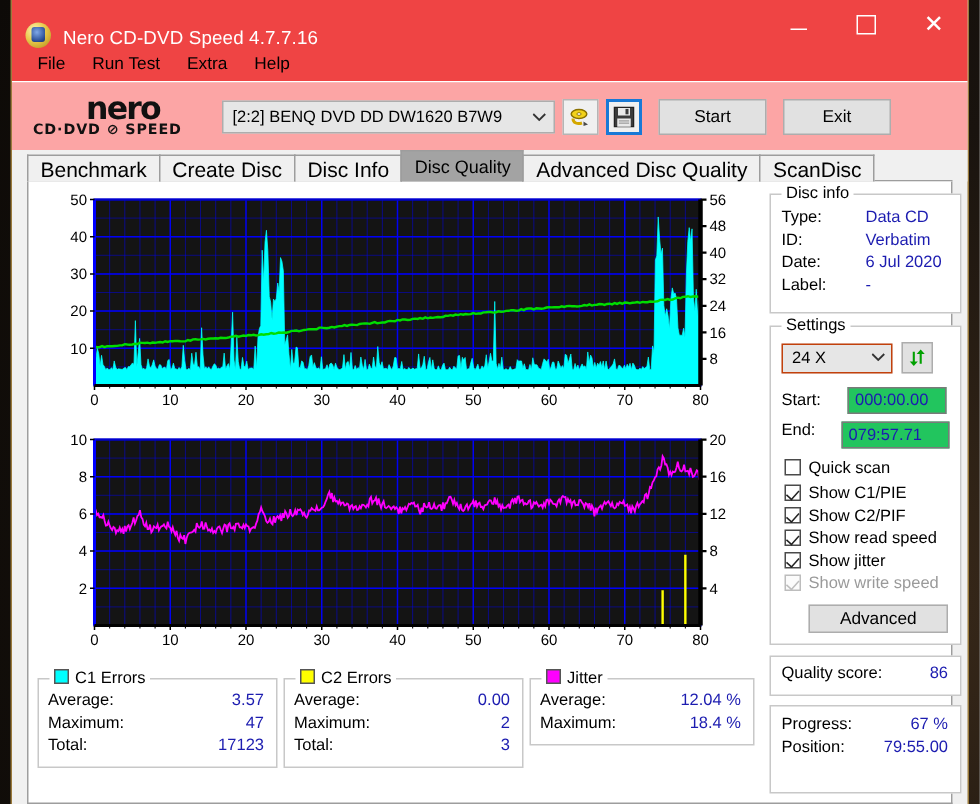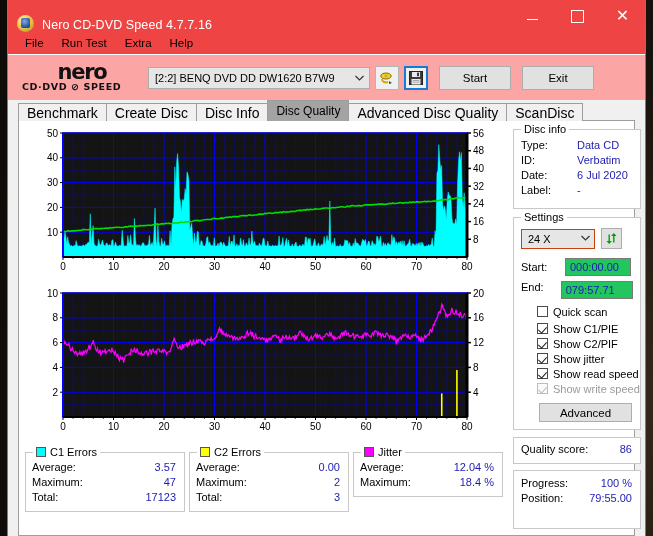--- a/index.html
+++ b/index.html
@@ -548,40 +548,40 @@
 
       <div style="position:absolute;left:7px;top:40px;width:112px;display:flex;align-items:center;">
         <div style="width:44px;font-size:11px;">Start:</div>
         <div class="txtbox" style="width:66px;">000:00.00</div>
       </div>
       <div style="position:absolute;left:7px;top:63px;width:112px;display:flex;">
         <div style="width:44px;font-size:11px;">End:</div>
         <div class="txtbox" style="width:79px;">079:57.71</div>
       </div>
 
-      <div style="position:absolute;left:23px;top:86px;width:112px;">
+      <div style="position:absolute;left:9px;top:86px;width:112px;">
         <div class="cbrow" style="margin-bottom:2px;">
           <span class="cbox"></span>
           <span>Quick scan</span>
         </div>
         <div class="cbrow">
           <span class="cbox checked"></span>
           <span>Show C1/PIE</span>
         </div>
         <div class="cbrow">
           <span class="cbox checked"></span>
           <span>Show C2/PIF</span>
         </div>
         <div class="cbrow">
           <span class="cbox checked"></span>
-          <span>Show jitter</span>
+          <span>Show read speed</span>
         </div>
         <div class="cbrow">
           <span class="cbox checked"></span>
-          <span>Show read speed</span>
+          <span>Show jitter</span>
         </div>
         <div class="cbrow disabled">
           <span class="cbox checked"></span>
           <span>Show write speed</span>
         </div>
       </div>
 
       <div class="btn" style="position:absolute;left:25px;top:185px;width:93px;height:19px;">Advanced</div>
     </div>
 
@@ -589,21 +589,21 @@
       <div class="rowr" style="padding:4px 8px 0 7px;">
         <span class="k">Quality score:</span>
         <span class="v">86</span>
       </div>
     </div>
 
     <div class="gbox" style="left:494px;top:349px;width:126px;height:57px;">
       <div style="padding:5px 8px 0 7px;">
         <div class="rowr">
           <span class="k">Progress:</span>
-          <span class="v">100 %</span>
+          <span class="v">67 %</span>
         </div>
         <div class="rowr">
           <span class="k">Position:</span>
           <span class="v">79:55.00</span>
         </div>
       </div>
     </div>
 
     <div class="gbox" style="left:6px;top:331px;width:158px;height:58px;">
       <div class="gtitle">

